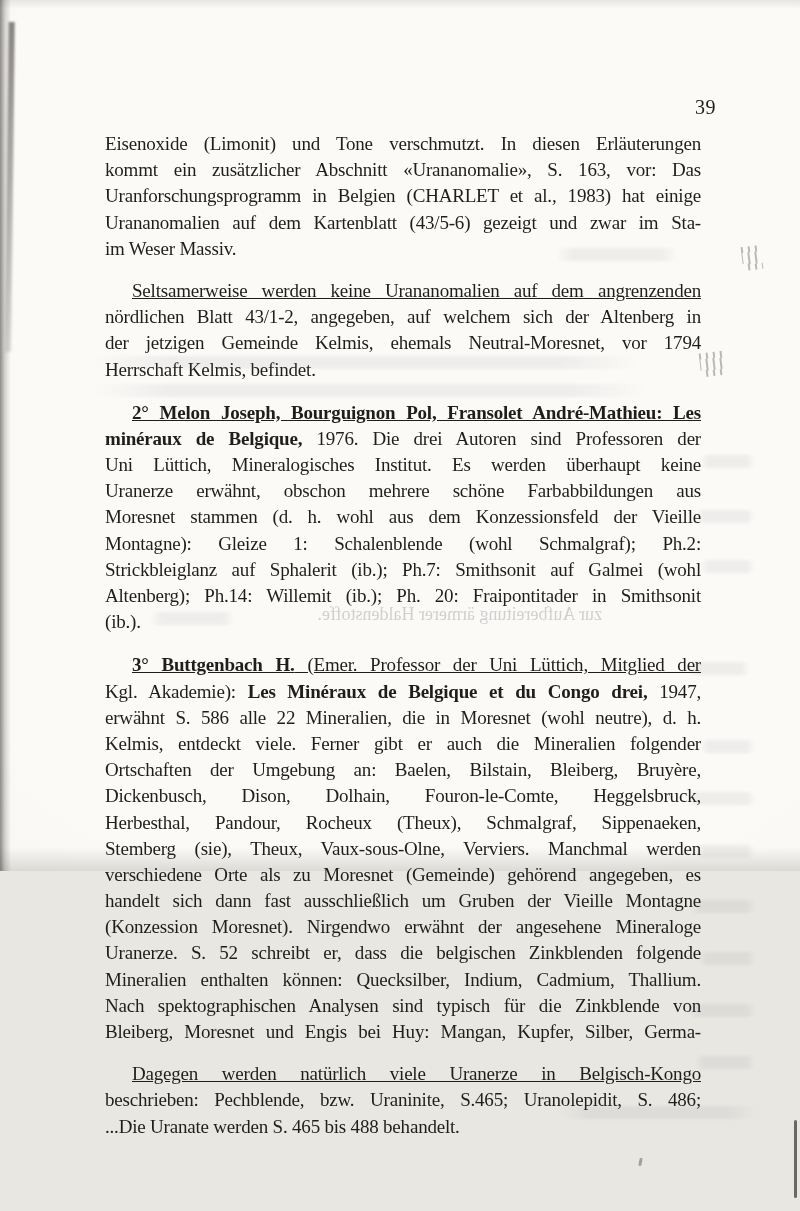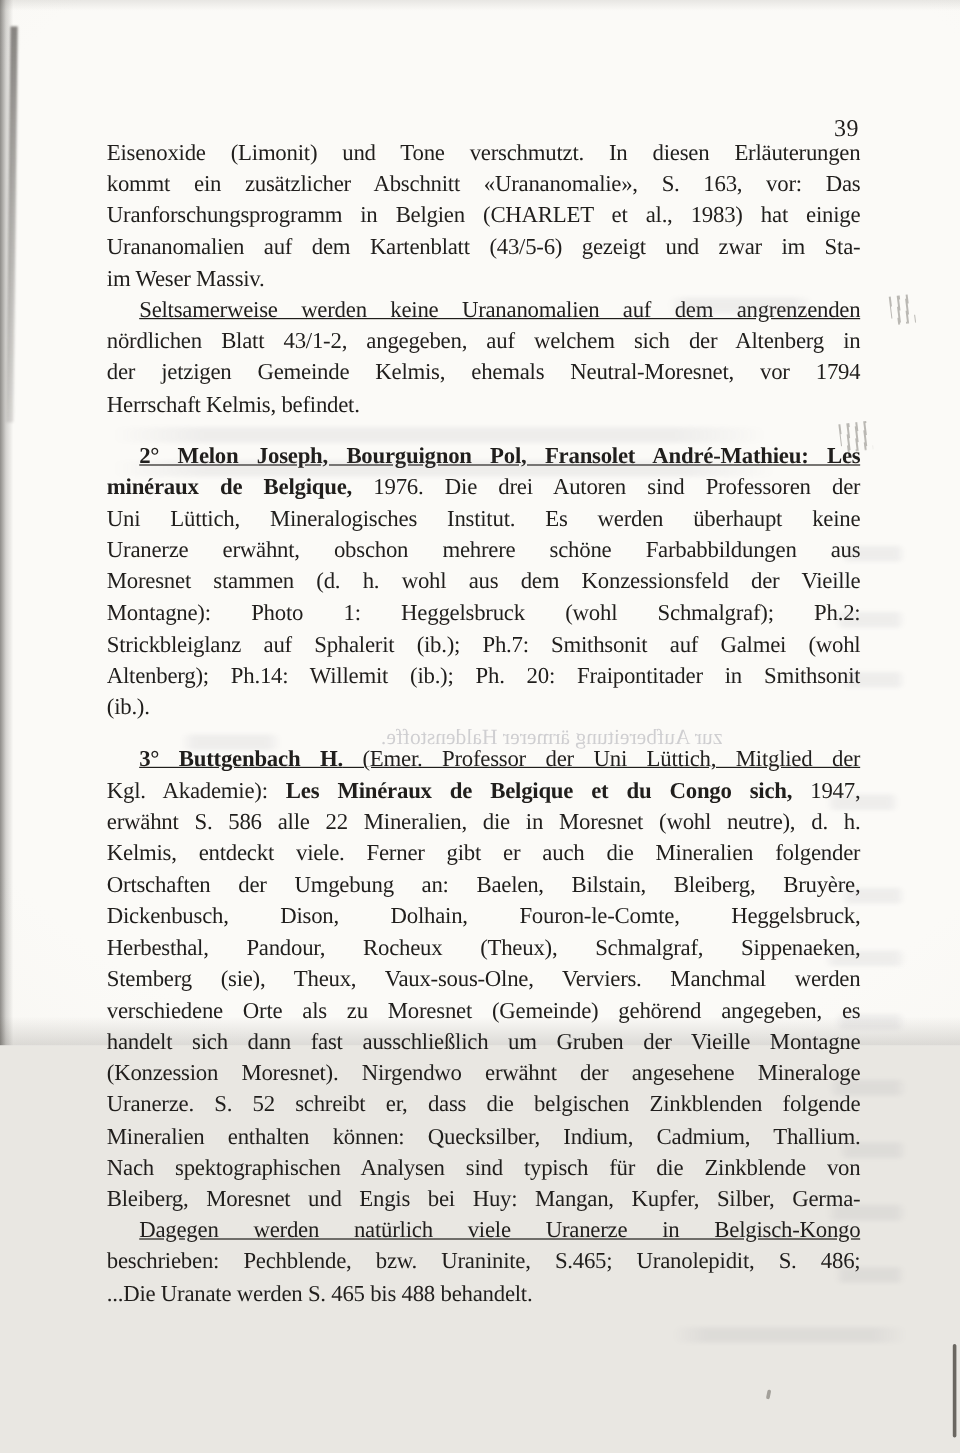--- a/index.html
+++ b/index.html
@@ -42,21 +42,21 @@
   .pageno{
     position:absolute;top:96px;right:84px;
     font-size:20px;letter-spacing:.5px;
   }
   
   .textblock{
     position:absolute;left:89px;top:115px;width:628px;
     font-size:19px;line-height:26.2px;letter-spacing:-0.2px;
     text-rendering:optimizeLegibility;
   }
-  .para{margin:0;}
+  .para{margin:16px;}
   .para.gap{margin-top:17px;}
   .line{
     text-align:justify;
     text-align-last:justify;
     -moz-text-align-last:justify;
     height:26.2px;overflow:hidden;
   }
   .line.lastline{text-align-last:left;-moz-text-align-last:left;}
   .line.indent{text-indent:27px;text-decoration:underline;}
   .b{font-weight:bold;}
@@ -111,28 +111,28 @@
         <div class="line"><span>nördlichen Blatt 43/1-2, angegeben, auf welchem sich der Altenberg in</span></div>
         <div class="line"><span>der jetzigen Gemeinde Kelmis, ehemals Neutral-Moresnet, vor 1794</span></div>
         <div class="line lastline"><span>Herrschaft Kelmis, befindet.</span></div>
       </div>
       <div class="para gap">
         <div class="line indent"><span class="b">2° Melon Joseph, Bourguignon Pol, Fransolet André-Mathieu: Les</span></div>
         <div class="line"><span class="b">minéraux de Belgique,</span><span> 1976. Die drei Autoren sind Professoren der</span></div>
         <div class="line"><span>Uni Lüttich, Mineralogisches Institut. Es werden überhaupt keine</span></div>
         <div class="line"><span>Uranerze erwähnt, obschon mehrere schöne Farbabbildungen aus</span></div>
         <div class="line"><span>Moresnet stammen (d. h. wohl aus dem Konzessionsfeld der Vieille</span></div>
-        <div class="line"><span>Montagne): Photo 1: Heggelsbruck (wohl Schmalgraf); Ph.2:</span></div>
+        <div class="line"><span>Montagne): Gleize 1: Schalenblende (wohl Schmalgraf); Ph.2:</span></div>
         <div class="line"><span>Strickbleiglanz auf Sphalerit (ib.); Ph.7: Smithsonit auf Galmei (wohl</span></div>
         <div class="line"><span>Altenberg); Ph.14: Willemit (ib.); Ph. 20: Fraipontitader in Smithsonit</span></div>
         <div class="line lastline"><span>(ib.).</span></div>
       </div>
       <div class="para gap">
         <div class="line indent"><span class="b">3° Buttgenbach H.</span><span> (Emer. Professor der Uni Lüttich, Mitglied der</span></div>
-        <div class="line"><span>Kgl. Akademie): </span><span class="b">Les Minéraux de Belgique et du Congo sich,</span><span> 1947,</span></div>
+        <div class="line"><span>Kgl. Akademie): </span><span class="b">Les Minéraux de Belgique et du Congo drei,</span><span> 1947,</span></div>
         <div class="line"><span>erwähnt S. 586 alle 22 Mineralien, die in Moresnet (wohl neutre), d. h.</span></div>
         <div class="line"><span>Kelmis, entdeckt viele. Ferner gibt er auch die Mineralien folgender</span></div>
         <div class="line"><span>Ortschaften der Umgebung an: Baelen, Bilstain, Bleiberg, Bruyère,</span></div>
         <div class="line"><span>Dickenbusch, Dison, Dolhain, Fouron-le-Comte, Heggelsbruck,</span></div>
         <div class="line"><span>Herbesthal, Pandour, Rocheux (Theux), Schmalgraf, Sippenaeken,</span></div>
         <div class="line"><span>Stemberg (sie), Theux, Vaux-sous-Olne, Verviers. Manchmal werden</span></div>
         <div class="line"><span>verschiedene Orte als zu Moresnet (Gemeinde) gehörend angegeben, es</span></div>
         <div class="line"><span>handelt sich dann fast ausschließlich um Gruben der Vieille Montagne</span></div>
         <div class="line"><span>(Konzession Moresnet). Nirgendwo erwähnt der angesehene Mineraloge</span></div>
         <div class="line"><span>Uranerze. S. 52 schreibt er, dass die belgischen Zinkblenden folgende</span></div>

